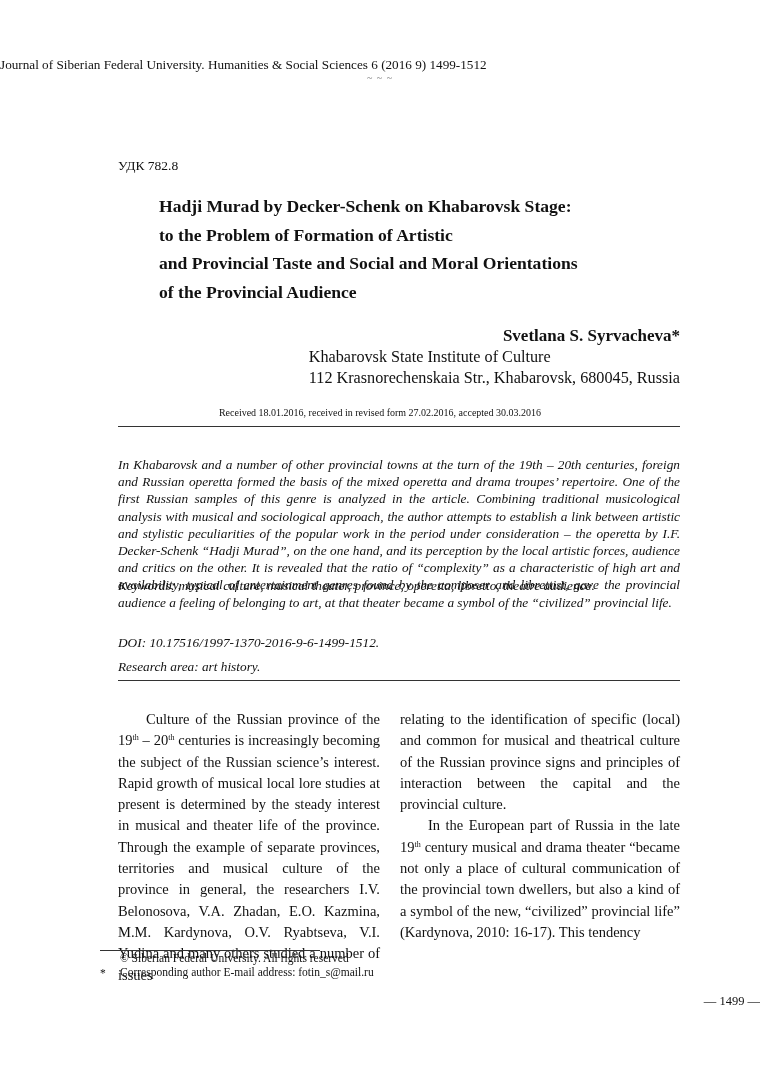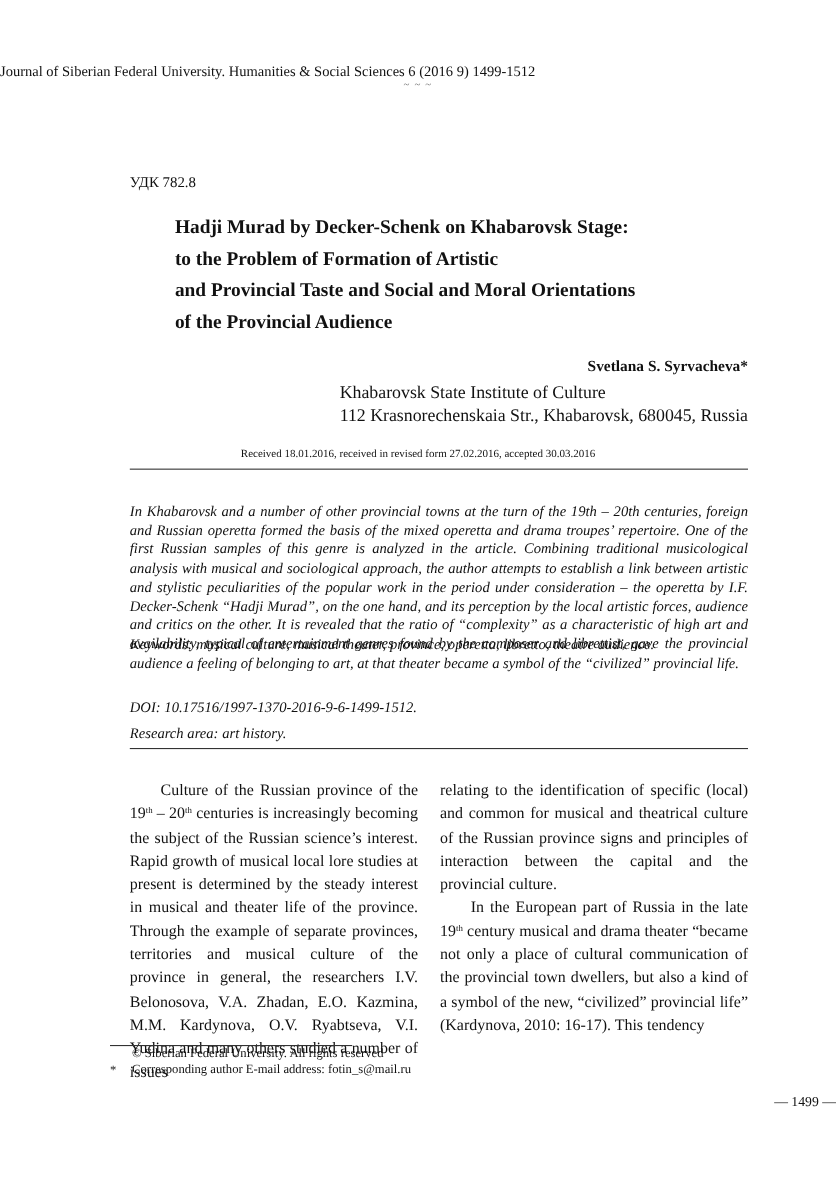--- a/index.html
+++ b/index.html
@@ -3,21 +3,21 @@
 <meta charset="utf-8">
 <style>
   html, body { margin: 0; padding: 0; background: #ffffff; }
   body { width: 760px; height: 1080px; position: relative; overflow: hidden; color: #111; font-family: "Liberation Serif", serif; }
   .abs { position: absolute; }
   .journal { left: 0; width: 760px; top: 57px; text-align: left; font-size: 13.2px; }
   .tilde { left: 0; width: 760px; top: 72px; text-align: center; font-size: 10px; color: #777; letter-spacing: 1px; }
   .udk { left: 118px; top: 158px; font-size: 13.5px; }
   .title { left: 118px; top: 192px; width: 560px; font-weight: bold; font-size: 17.6px; line-height: 28.5px; margin-left: 41px; }
   .title div { white-space: nowrap; }
-  .author { right: 80px; top: 326px; font-weight: bold; font-size: 14px; text-align: right; }
+  .author { right: 80px; top: 326px; font-weight: bold; font-size: 17px; text-align: right; }
   .aff { right: 80px; top: 347px; font-size: 16.2px; text-align: left; line-height: 21px; }
   .received { left: 0; width: 760px; top: 407px; text-align: center; font-size: 10px; }
   .rule { left: 118px; width: 562px; height: 1.2px; background: #333; }
   .abstract { left: 118px; top: 430px; width: 562px; font-style: italic; font-size: 13.3px; line-height: 17.2px; text-align: justify; margin-top: 26px; }
   .meta { left: 118px; width: 562px; font-style: italic; font-size: 13.3px; }
   .col { top: 709px; width: 262px; font-size: 14.5px; line-height: 21.3px; text-align: justify; }
   .col p { margin: 0; }
   .indent { text-indent: 28px; }
   sup { font-size: 8px; line-height: 0; vertical-align: 5px; }
   .fnrule { left: 100px; top: 950px; width: 220px; height: 1px; background: #333; }

